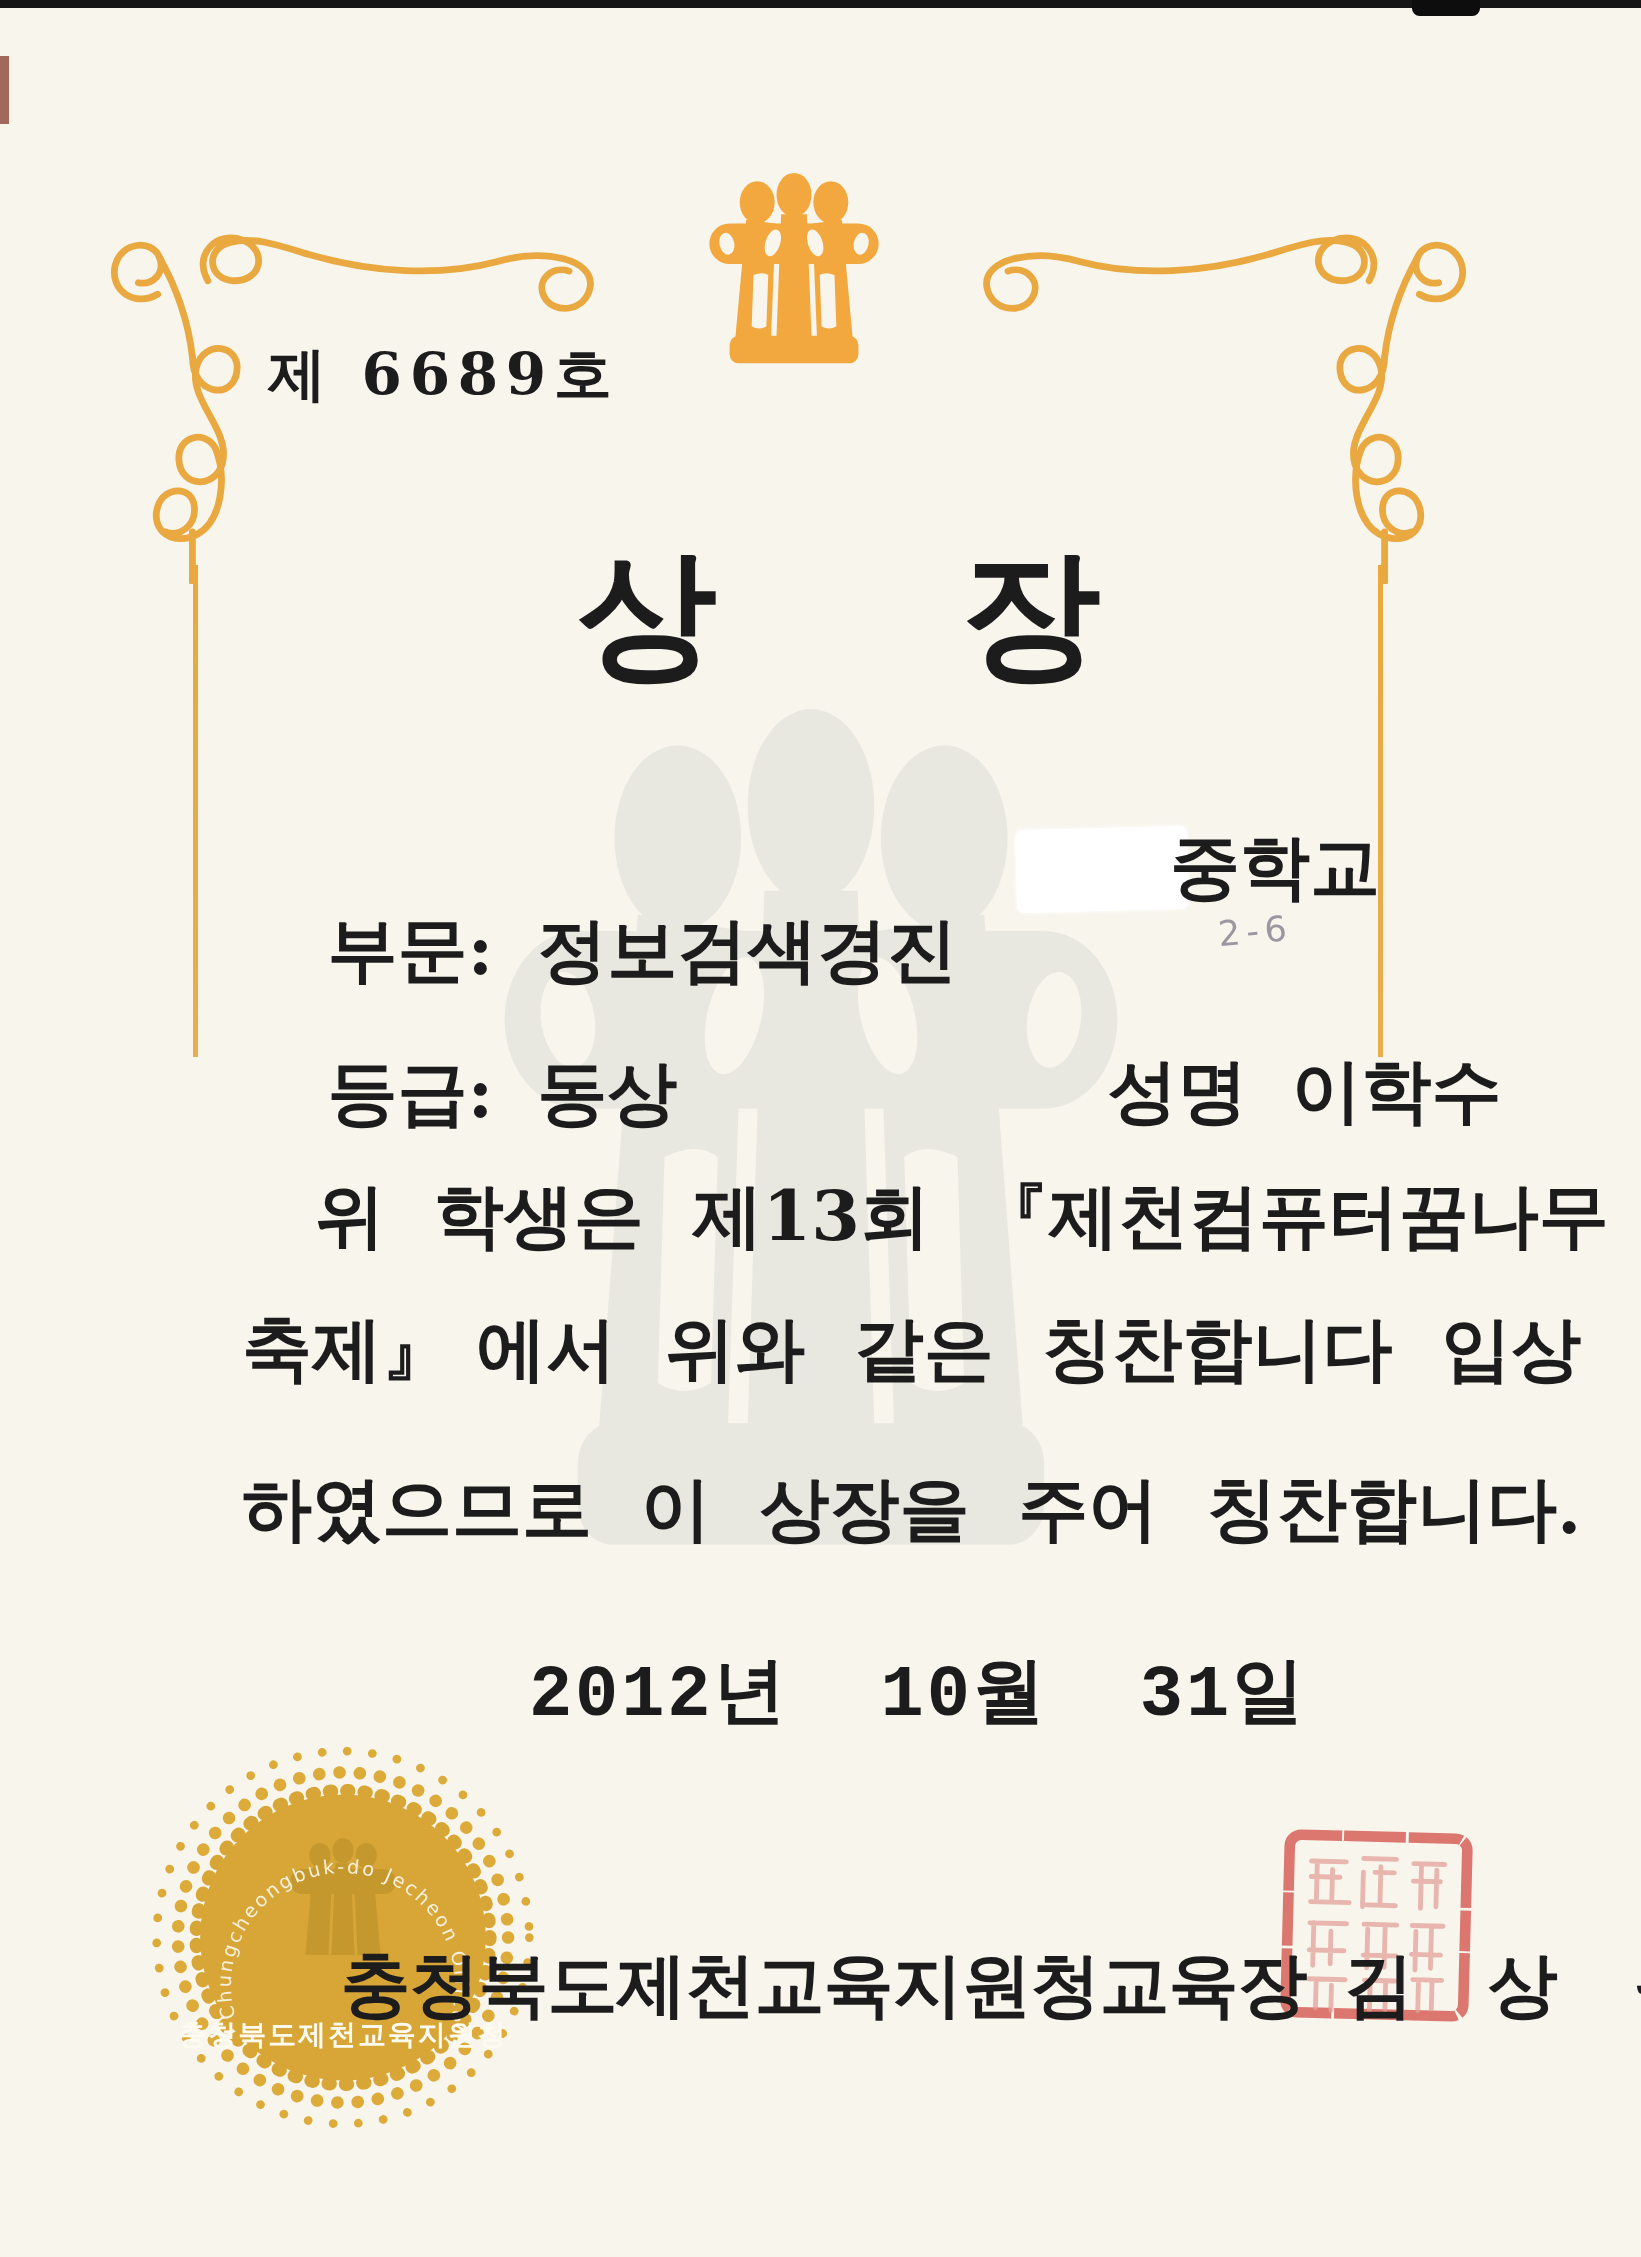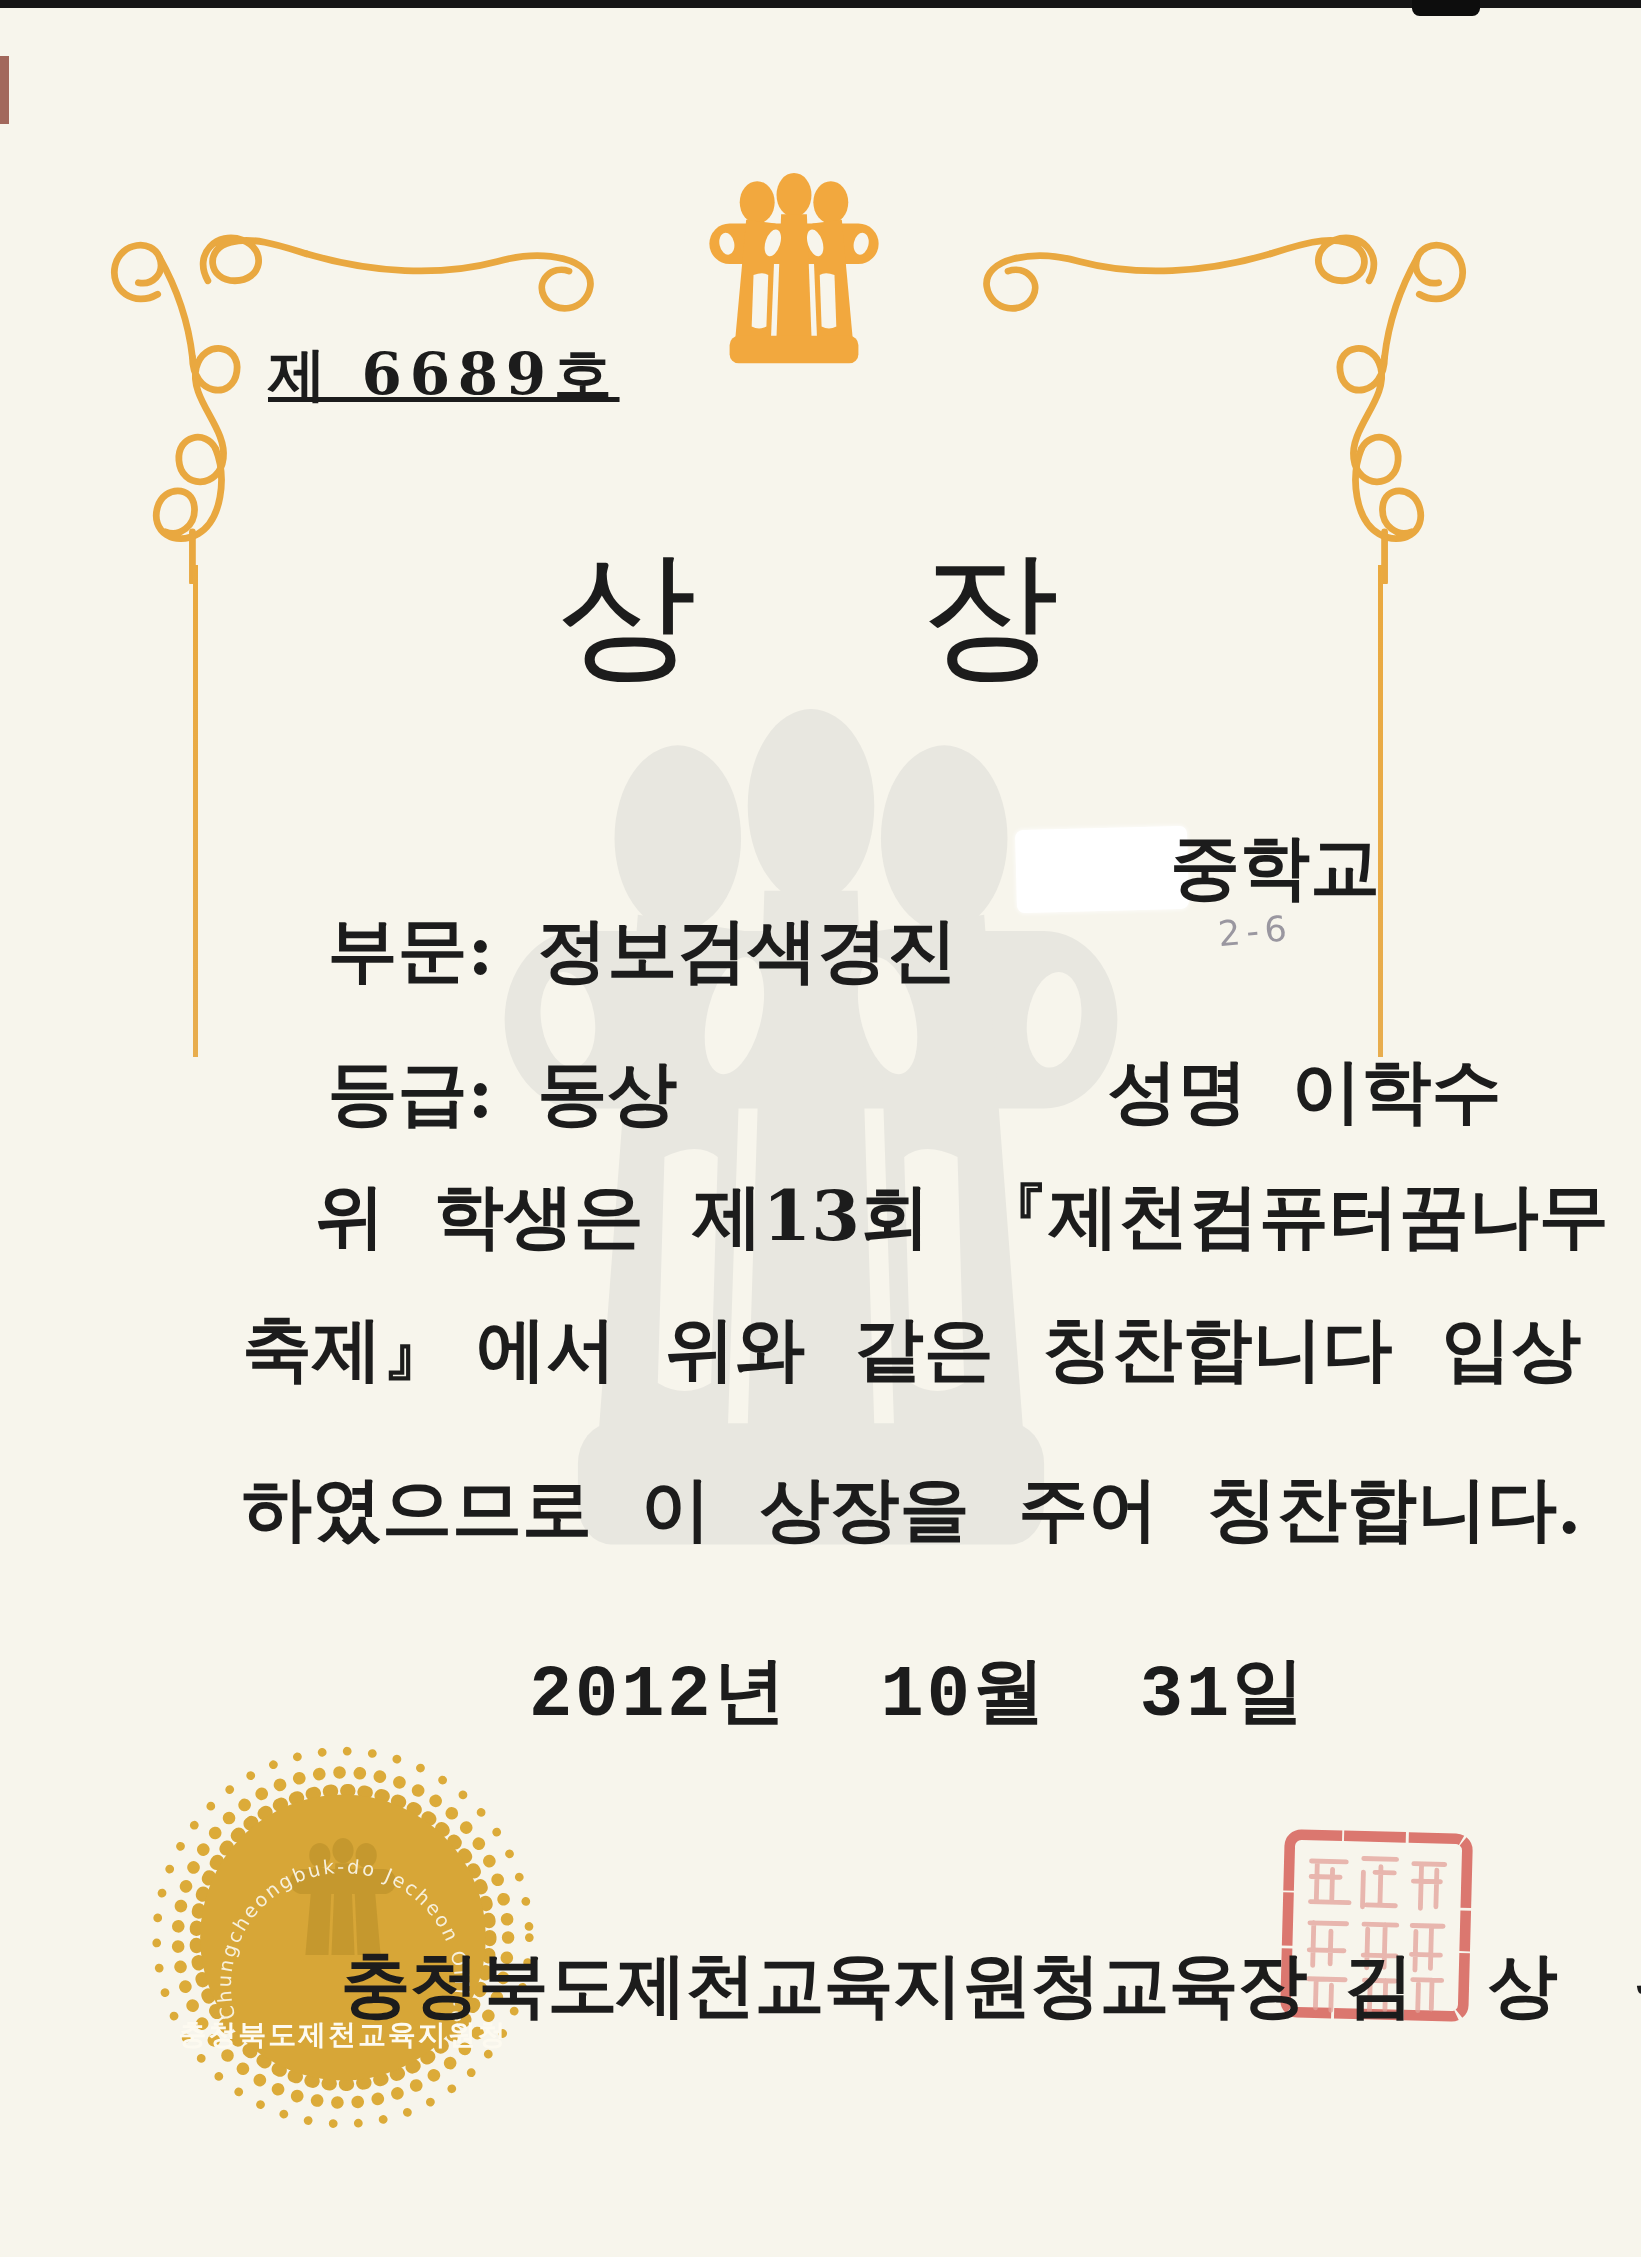--- a/index.html
+++ b/index.html
@@ -10,23 +10,23 @@
   #scan-top{left:0;top:0;width:1641px;height:7.7px;background:#161616;z-index:9;}
   #scan-blob{left:1412px;top:0;width:68px;height:16.4px;background:#0d0d0d;border-radius:0 0 7.7px 7.7px;z-index:9;}
   #scan-left-mark{left:0;top:56px;width:8.7px;height:68px;background:#7e2c20;opacity:.7;z-index:9;}
   
   .flourish{z-index:2;}
   #flourish-right{transform:scaleX(-1);}
   .border-line{width:4.8px;background:linear-gradient(to bottom,#eaa93f,#e8ad4e);z-index:2;}
   #border-line-left{left:193px;top:565px;height:492px;}
   #border-line-right{left:1378px;top:565px;height:492px;}
   
-  #cert-number{left:268px;top:336px;font-size:58px;font-weight:700;letter-spacing:7.7px;z-index:5;text-decoration:underline;}
+  #cert-number{left:268px;top:336px;font-size:58px;font-weight:700;letter-spacing:7.7px;z-index:5;}
   #logo{left:679px;top:172px;width:230px;height:207px;color:#f2a83e;z-index:3;}
-  #cert-title{left:557px;top:521px;font-size:140px;font-weight:400;white-space:pre;z-index:5;}
+  #cert-title{left:577px;top:521px;font-size:140px;font-weight:700;white-space:pre;z-index:5;}
   
   #watermark{left:478px;top:705px;width:666px;height:908px;color:#e8e7e0;z-index:1;}
   
   .field{font-size:70px;font-weight:600;white-space:pre;z-index:5;}
   #row-category{left:230px;top:821px;}
   #row-grade{left:230px;top:964px;}
   #row-school{left:1170px;top:821px;}
   #row-name{left:1010px;top:962px;}
   .vgap{display:inline-block;width:44px;}
   #whiteout{left:1016px;top:828px;width:172px;height:83px;background:#ffffff;border-radius:7.7px;

